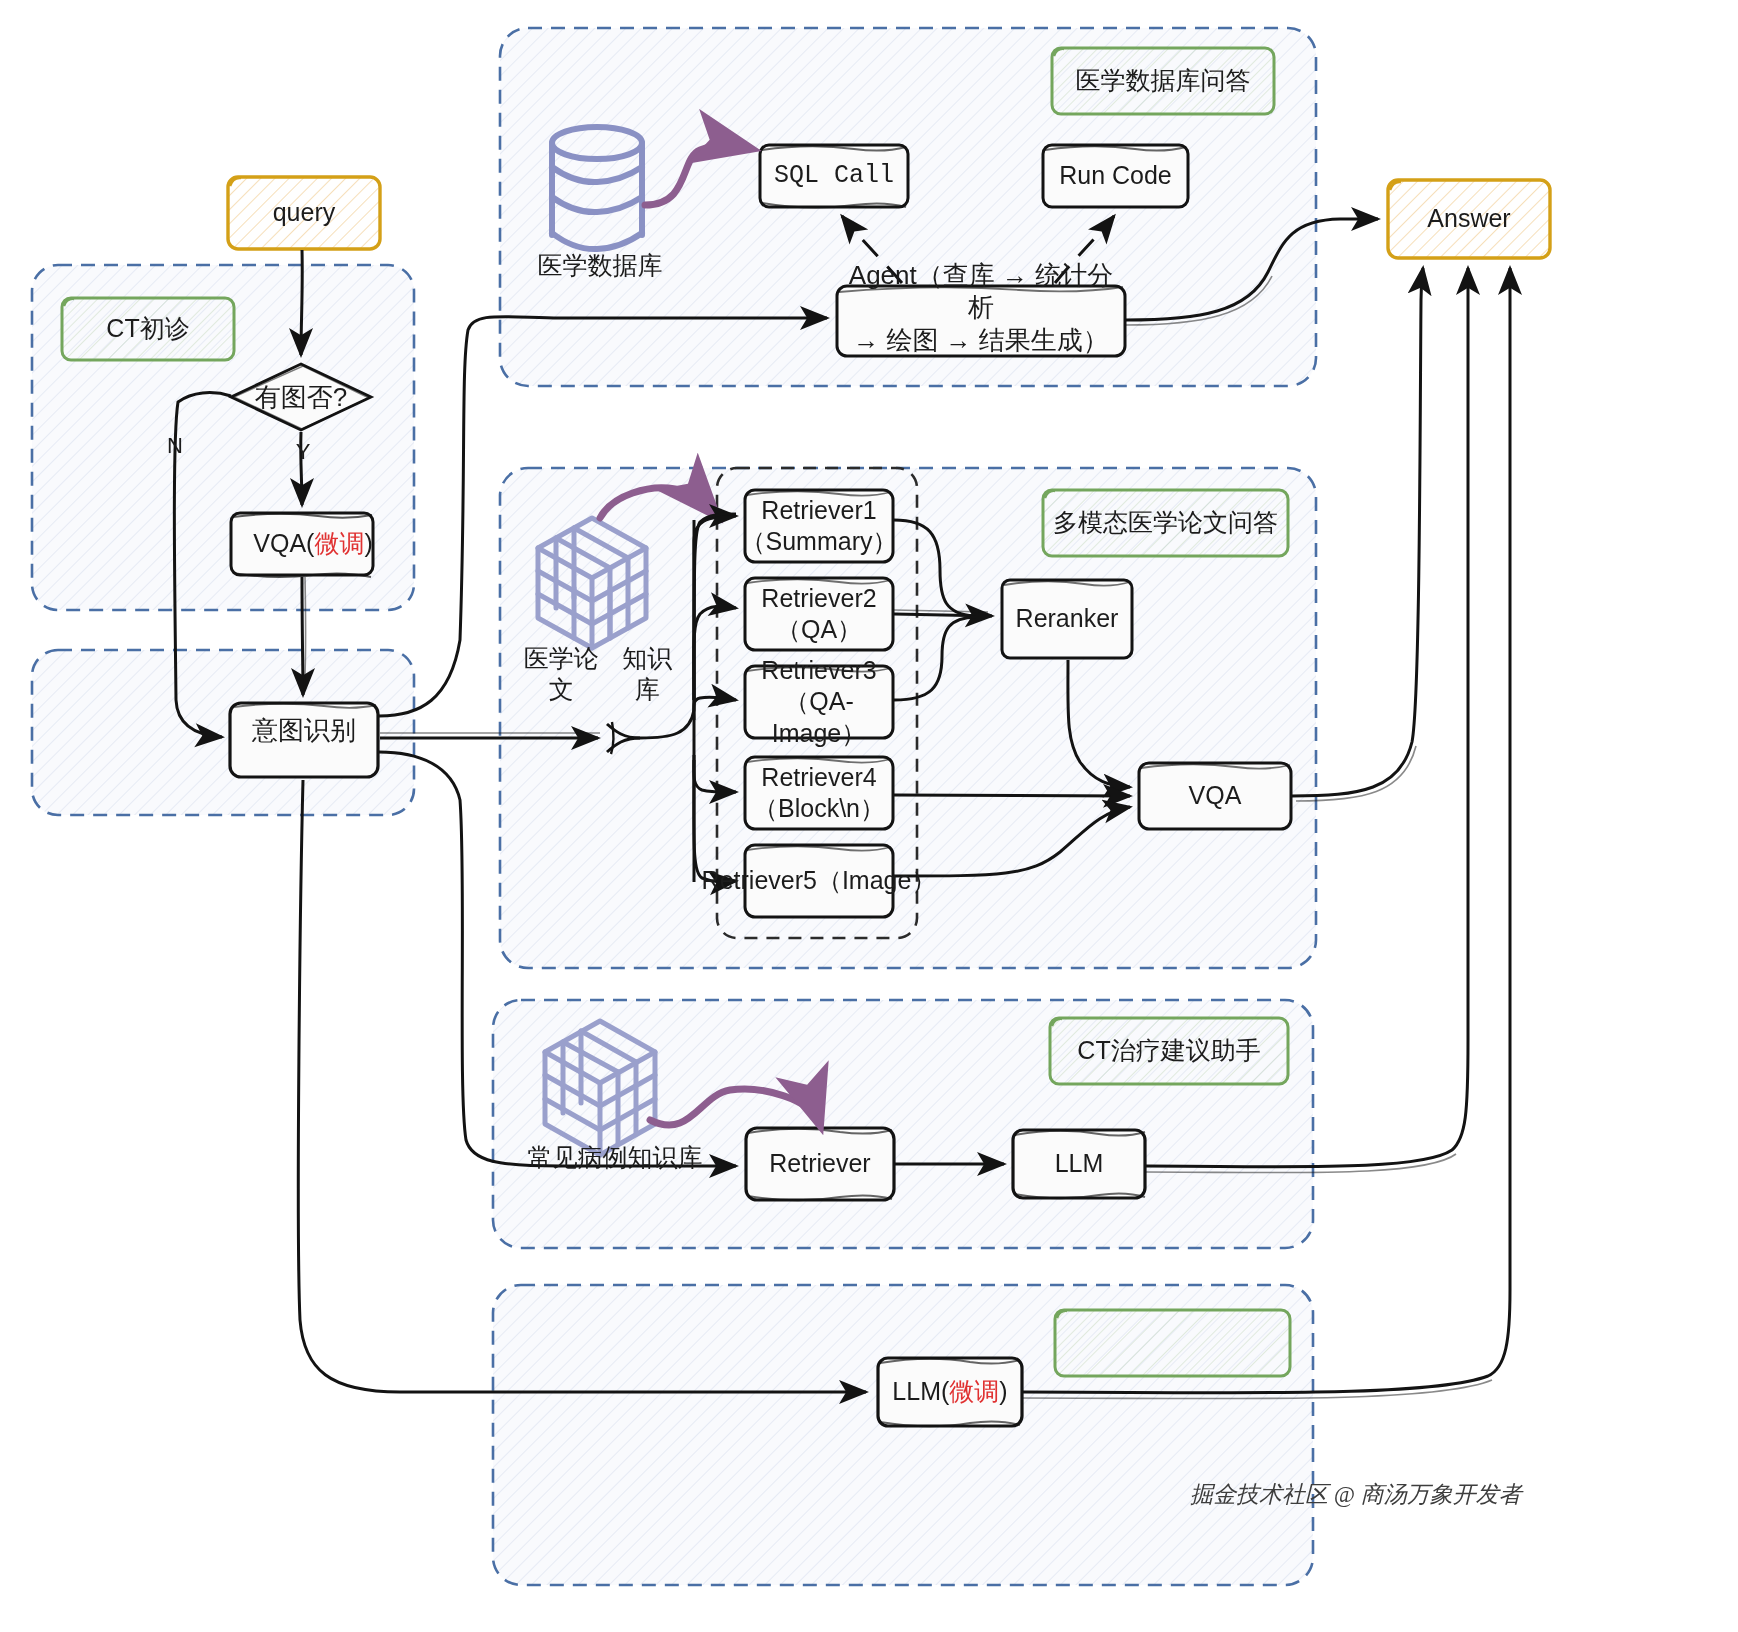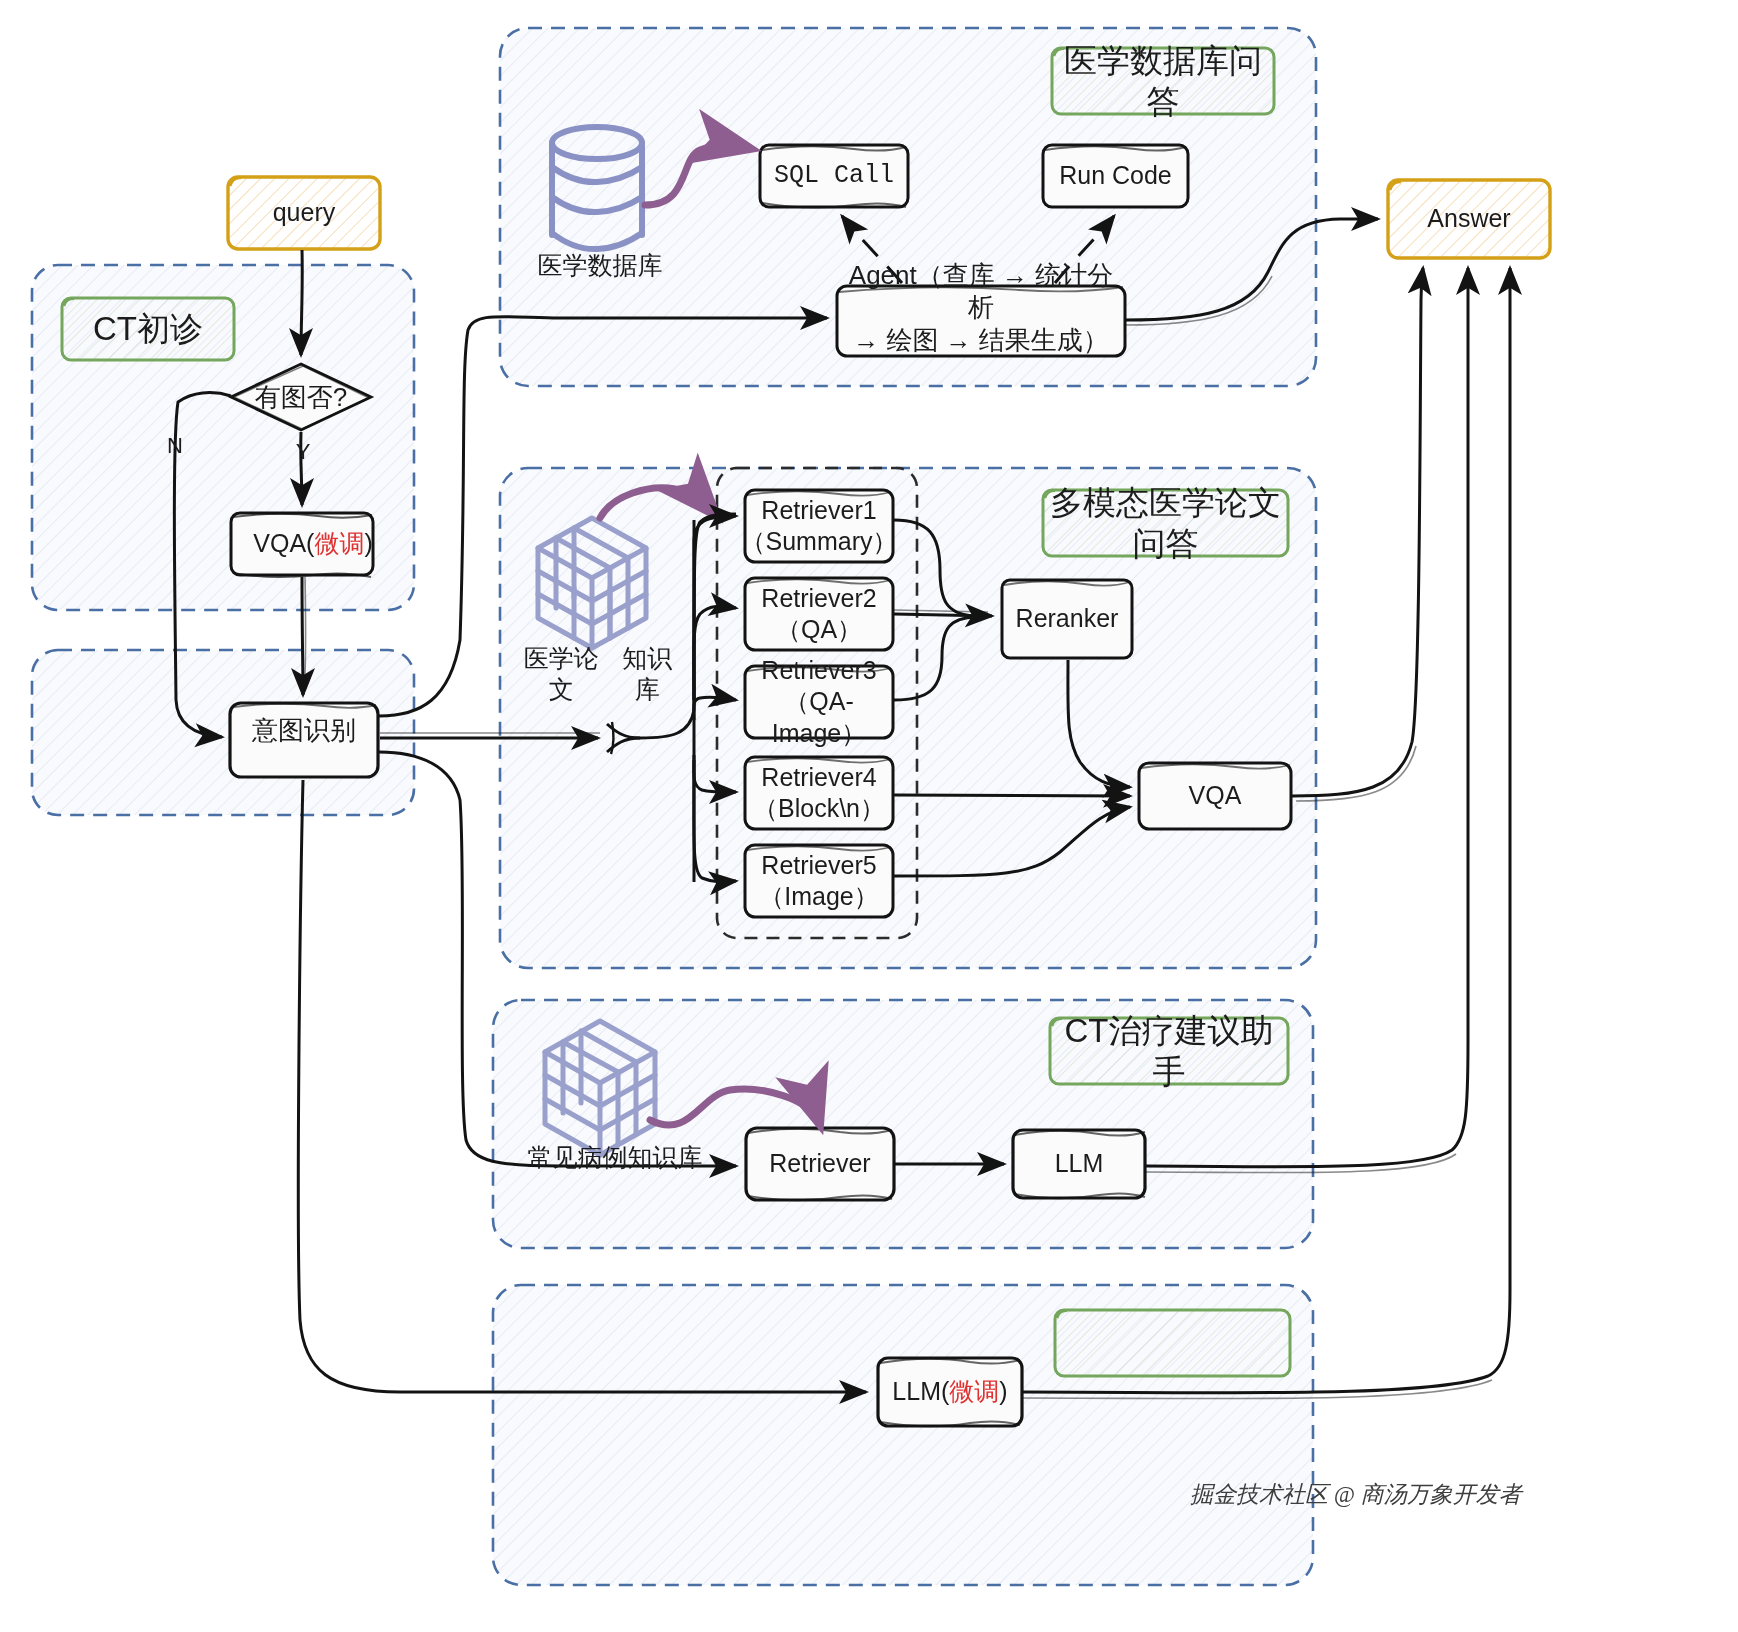--- a/index.html
+++ b/index.html
@@ -4,21 +4,21 @@
 <style>
   html,body{margin:0;padding:0;background:#ffffff;}
   body{font-family:"Liberation Sans","DejaVu Sans",sans-serif;}
   #stage{position:relative;width:1738px;height:1632px;overflow:hidden;background:#fff;}
   #svgroot{position:absolute;left:0;top:0;width:1738px;height:1632px;}
 
   .lbl{position:absolute;display:flex;align-items:center;justify-content:center;
        text-align:center;line-height:1.25;pointer-events:none;color:#1c1c1c;}
   .node-text{font-size:25px;}
   .node-text-cn{font-size:26px;}
-  .group-tag{font-size:33px;}
+  .group-tag{font-size:25px;}
   .cap{font-size:25px;}
   .tiny{font-size:22px;}
   .fine{color:#e03131;}
   .wm{font-size:23px;color:#3d3d3d;font-family:"Liberation Serif","DejaVu Serif",serif;font-style:italic;}
 </style>
 </head>
 <body>
 
 <div id="stage">
 
@@ -334,21 +334,21 @@
   <span>（QA）</span>
 </div>
 <div class="lbl node-text" style="left:745px;top:666px;width:148px;height:72px;flex-direction:column;">
   <span>Retriever3</span>
   <span>（QA-Image）</span>
 </div>
 <div class="lbl node-text" style="left:745px;top:757px;width:148px;height:72px;flex-direction:column;">
   <span>Retriever4</span>
   <span>（Block\n）</span>
 </div>
-<div class="lbl node-text" style="left:745px;top:845px;width:148px;height:72px;flex-direction:column;">
+<div class="lbl node-text" style="left:745px;top:845px;width:148px;height:72px;">
   <span>Retriever5</span>
   <span>（Image）</span>
 </div>
 
 <div class="lbl node-text" style="left:1002px;top:580px;width:130px;height:78px;">Reranker</div>
 <div class="lbl node-text" style="left:1139px;top:763px;width:152px;height:66px;">VQA</div>
 <div class="lbl node-text" style="left:746px;top:1128px;width:148px;height:72px;">Retriever</div>
 <div class="lbl node-text" style="left:1013px;top:1130px;width:132px;height:68px;">LLM</div>
 
 <div class="lbl node-text" style="left:878px;top:1358px;width:144px;height:68px;">

